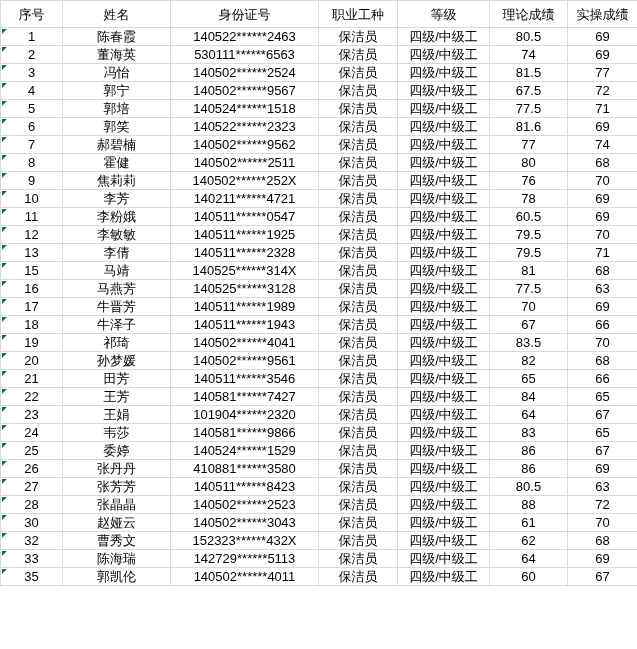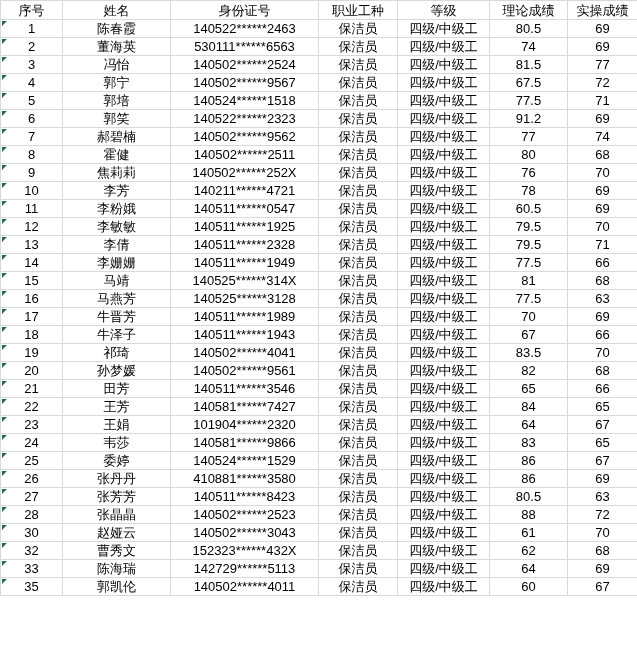--- a/index.html
+++ b/index.html
@@ -22,21 +22,21 @@
     vertical-align: middle;
     font-size: 13px;
     line-height: 1;
     height: 18px;
     padding: 0;
     white-space: nowrap;
     overflow: hidden;
     position: relative;
   }
   table.sheet thead td {
-    height: 19px;
+    height: 27px;
     font-size: 13px;
   }
   
   .err-tri {
     position: absolute;
     top: 1px; left: 1px;
     width: 0; height: 0;
     border-top: 5px solid #1e7145;
     border-right: 5px solid transparent;
   }
@@ -110,21 +110,21 @@
         <td>四级/中级工</td>
         <td>77.5</td>
         <td>71</td>
       </tr>
       <tr>
         <td><span class="err-tri"></span>6</td>
         <td>郭笑</td>
         <td>140522******2323</td>
         <td>保洁员</td>
         <td>四级/中级工</td>
-        <td>91.2</td>
+        <td>81.6</td>
         <td>69</td>
       </tr>
       <tr>
         <td><span class="err-tri"></span>7</td>
         <td>郝碧楠</td>
         <td>140502******9562</td>
         <td>保洁员</td>
         <td>四级/中级工</td>
         <td>77</td>
         <td>74</td>
@@ -175,29 +175,20 @@
         <td>70</td>
       </tr>
       <tr>
         <td><span class="err-tri"></span>13</td>
         <td>李倩</td>
         <td>140511******2328</td>
         <td>保洁员</td>
         <td>四级/中级工</td>
         <td>79.5</td>
         <td>71</td>
-      </tr>
-      <tr>
-        <td><span class="err-tri"></span>14</td>
-        <td>李姗姗</td>
-        <td>140511******1949</td>
-        <td>保洁员</td>
-        <td>四级/中级工</td>
-        <td>77.5</td>
-        <td>66</td>
       </tr>
       <tr>
         <td><span class="err-tri"></span>15</td>
         <td>马靖</td>
         <td>140525******314X</td>
         <td>保洁员</td>
         <td>四级/中级工</td>
         <td>81</td>
         <td>68</td>
       </tr>

